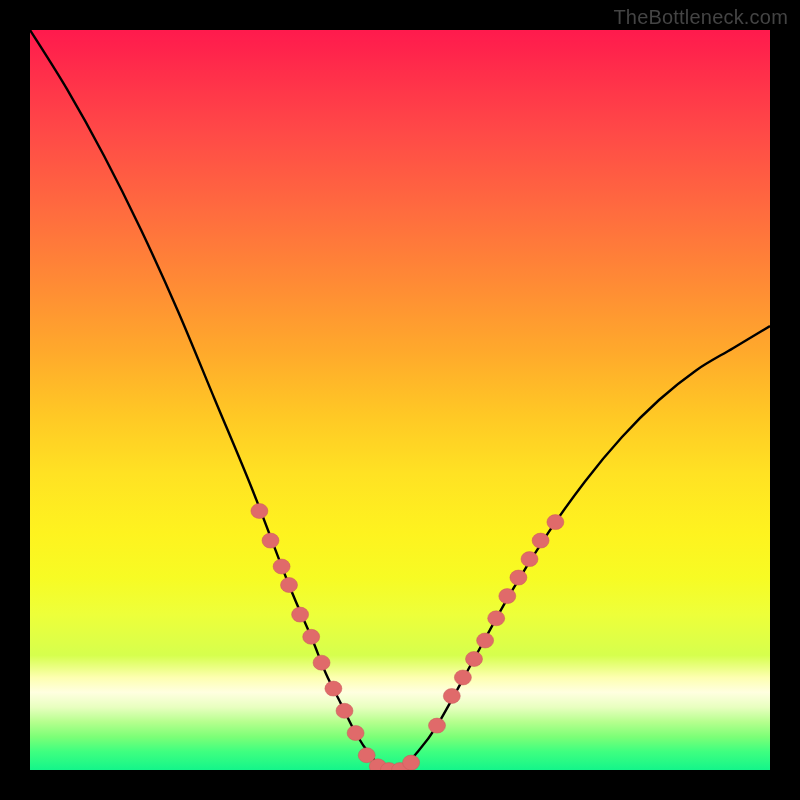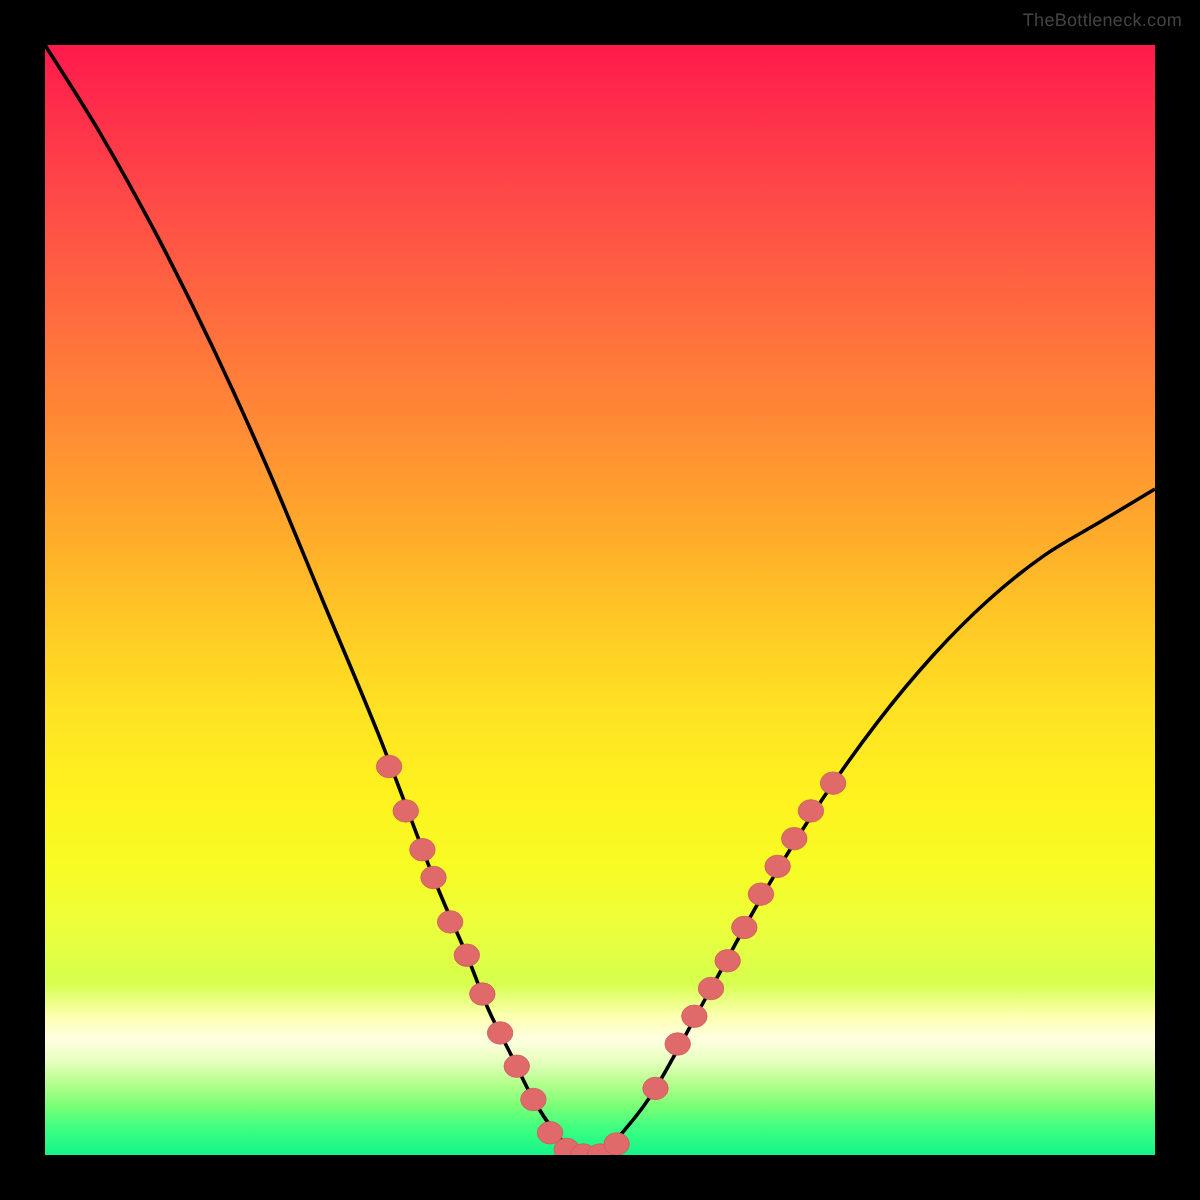--- a/index.html
+++ b/index.html
@@ -51,21 +51,21 @@
     left: 0;
     top: 0;
     width: 740px;
     height: 740px;
   }
   .watermark {
     position: absolute;
     top: 6px;
     right: 12px;
     color: #444;
-    font-size: 12px;
+    font-size: 20px;
     font-weight: 500;
     letter-spacing: 0.2px;
   }
 </style>
 </head>
 <body>
 
 <div class="frame">
   <div class="watermark">TheBottleneck.com</div>
   <div class="plot-area">

